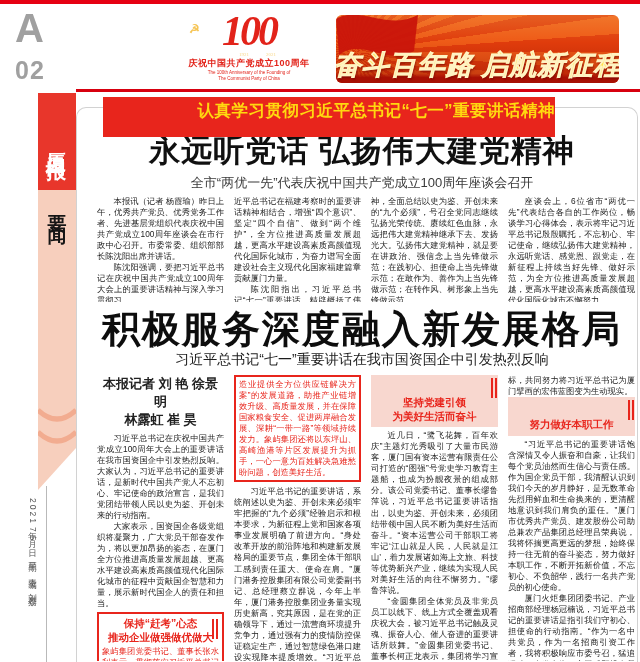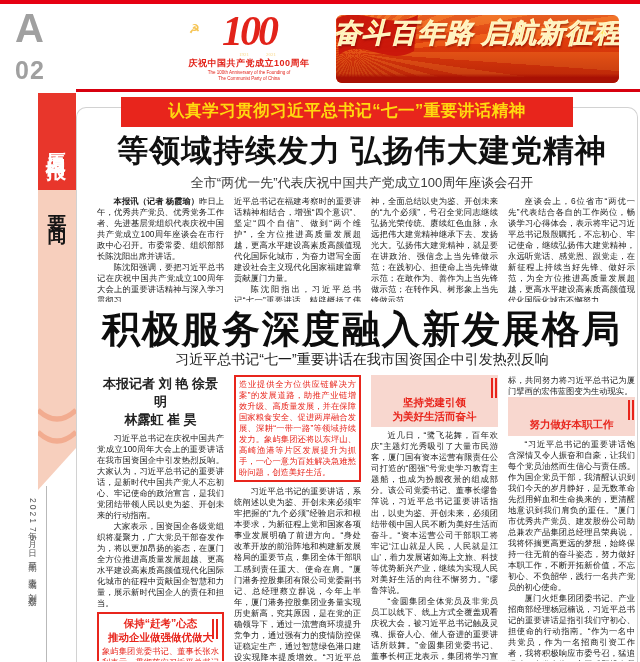--- a/index.html
+++ b/index.html
@@ -17,21 +17,21 @@
   .logo-100{position:relative;height:48px;font:italic 900 42px "Liberation Serif",serif;
             letter-spacing:-3px;line-height:46px}
   .emblem{position:absolute;left:26px;top:-2px;font-size:12px;color:#f6c453;font-style:normal}
   .yr{position:absolute;font-size:5px;color:#f8d88a;letter-spacing:0;font-style:normal;font-weight:normal}
   .y1{left:76px;top:24px}.y2{left:103px;top:24px}
   .logo-cn{font-size:9px;font-weight:bold;letter-spacing:.5px;margin-top:1px}
   .logo-en{font-size:4.5px;line-height:1.35}
 
   .banner{left:336px;top:15px;width:283px;height:68px;border-radius:6px;overflow:hidden;
     background:repeating-conic-gradient(from -30deg at 6% 55%, #ee5a17 0deg 4deg, #e03c0c 4deg 8deg);
-    display:flex;align-items:flex-start;justify-content:center}
+    display:flex;align-items:flex-end;justify-content:center}
   .banner::after{content:"";position:absolute;inset:0;
     background:linear-gradient(180deg, rgba(255,230,120,.20) 0%, rgba(0,0,0,0) 40%, rgba(120,0,0,.30) 86%, #a81004 92%)}
   .banner-flag{position:absolute;left:-4px;top:-6px;z-index:1}
   .banner-text{position:relative;z-index:2;font:italic 900 27px "Liberation Serif",serif;
     color:#ffe34a;letter-spacing:1px;-webkit-text-stroke:.7px #fff3c4;
     text-shadow:1px 2px 2px rgba(110,0,0,.55);white-space:nowrap}
 
   .red-rule{left:76px;top:89px;width:564px;height:3px;background:#d7000f}
 
   
@@ -46,33 +46,33 @@
     display:flex;align-items:flex-start;justify-content:center}
   .section-label span{writing-mode:vertical-rl;text-orientation:upright;
     font-size:19px;font-weight:900;color:#151515;letter-spacing:9px}
   .date-rule{left:46px;top:486px;width:1px;height:176px;background:#b9b9b9}
   .dateline{left:27px;top:498px;height:162px;writing-mode:vertical-rl;text-orientation:mixed;
     font-size:8.5px;color:#555;letter-spacing:2px}
 
   
   .frame{left:76px;top:107px;width:560px;height:555px;border:1px solid #d2d2d2;
     border-bottom:none;border-radius:10px 10px 0 0}
-  .topic-bar{left:121px;top:97px;width:452px;height:30px;background:#e8251c;z-index:5;
-    color:#ffd90f;font-weight:900;font-size:16.5px;text-align:center;line-height:27px;letter-spacing:.5px}
+  .topic-bar{left:103px;top:97px;width:452px;height:40px;background:#e8251c;z-index:5;
+    color:#ffd90f;font-weight:900;font-size:16.5px;text-align:right;line-height:27px;letter-spacing:.5px}
 
   
   .a1-title{left:92px;top:130px;width:540px;text-align:center;color:#101010;
     font-size:31px;font-weight:900;letter-spacing:1px;white-space:nowrap}
   .a1-sub{left:92px;top:174px;width:540px;text-align:center;font-size:13px;color:#3a3a3a}
   .body-cols{display:flex;gap:10px;overflow:hidden}
   .a1-body{left:97px;top:196px;width:538px;height:106px}
   .col{flex:1;font-size:8.3px;line-height:1.33;text-align:justify;color:#222}
   .col p{margin:0;text-indent:2em}
   .col p.cont{text-indent:0}
-  .lead{font-weight:bold}
+  .lead{font-weight:normal}
 
   
   .a2-title{left:92px;top:304px;width:540px;text-align:center;color:#0d0d0d;
     font-size:38px;font-weight:900;letter-spacing:2px;white-space:nowrap}
   .a2-sub{left:92px;top:351px;width:540px;text-align:center;font-size:14px;color:#1c1c1c}
   .a2-body{left:97px;top:375px;width:538px;height:286px}
   .byline{text-align:center;font-weight:bold;text-indent:0 !important;font-size:13px;line-height:1.4}
   .byline2{margin-bottom:3px !important}
   .redbox{border:2px solid #e8251c;padding:2px 3px;margin-top:3px}
   .redbox p{color:#e8251c}
@@ -129,21 +129,21 @@
 
 <div class="abs section-label">
   <span>要闻</span>
 </div>
 
 <div class="abs date-rule"></div>
 <div class="abs dateline">2021年7月5日　星期一　责编：刘惠荔</div>
 
 <div class="abs topic-bar">认真学习贯彻习近平总书记“七一”重要讲话精神</div>
 
-<div class="abs a1-title">等领域持续发力  弘扬伟大建党精神</div>
+<div class="abs a1-title">永远听党话  弘扬伟大建党精神</div>
 <div class="abs a1-sub">全市“两优一先”代表庆祝中国共产党成立100周年座谈会召开</div>
 
 <div class="abs body-cols a1-body">
   <div class="col">
     <p><span class="lead">本报讯（记者 杨霞瑜）</span><span>昨日上午，优秀共产党员、优秀党务工作者、先进基层党组织代表庆祝中国共产党成立100周年座谈会在市行政中心召开。市委常委、组织部部长陈沈阳出席并讲话。</span></p>
     <p>陈沈阳强调，要把习近平总书记在庆祝中国共产党成立100周年大会上的重要讲话精神与深入学习贯彻习</p>
   </div>
   <div class="col">
     <p class="cont">近平总书记在福建考察时的重要讲话精神相结合，增强“四个意识”、坚定“四个自信”、做到“两个维护”，全方位推进高质量发展超越，更高水平建设高素质高颜值现代化国际化城市，为奋力谱写全面建设社会主义现代化国家福建篇章贡献厦门力量。</p>
     <p>陈沈阳指出，习近平总书记“七一”重要讲话，精辟概括了伟大建党精</p>

